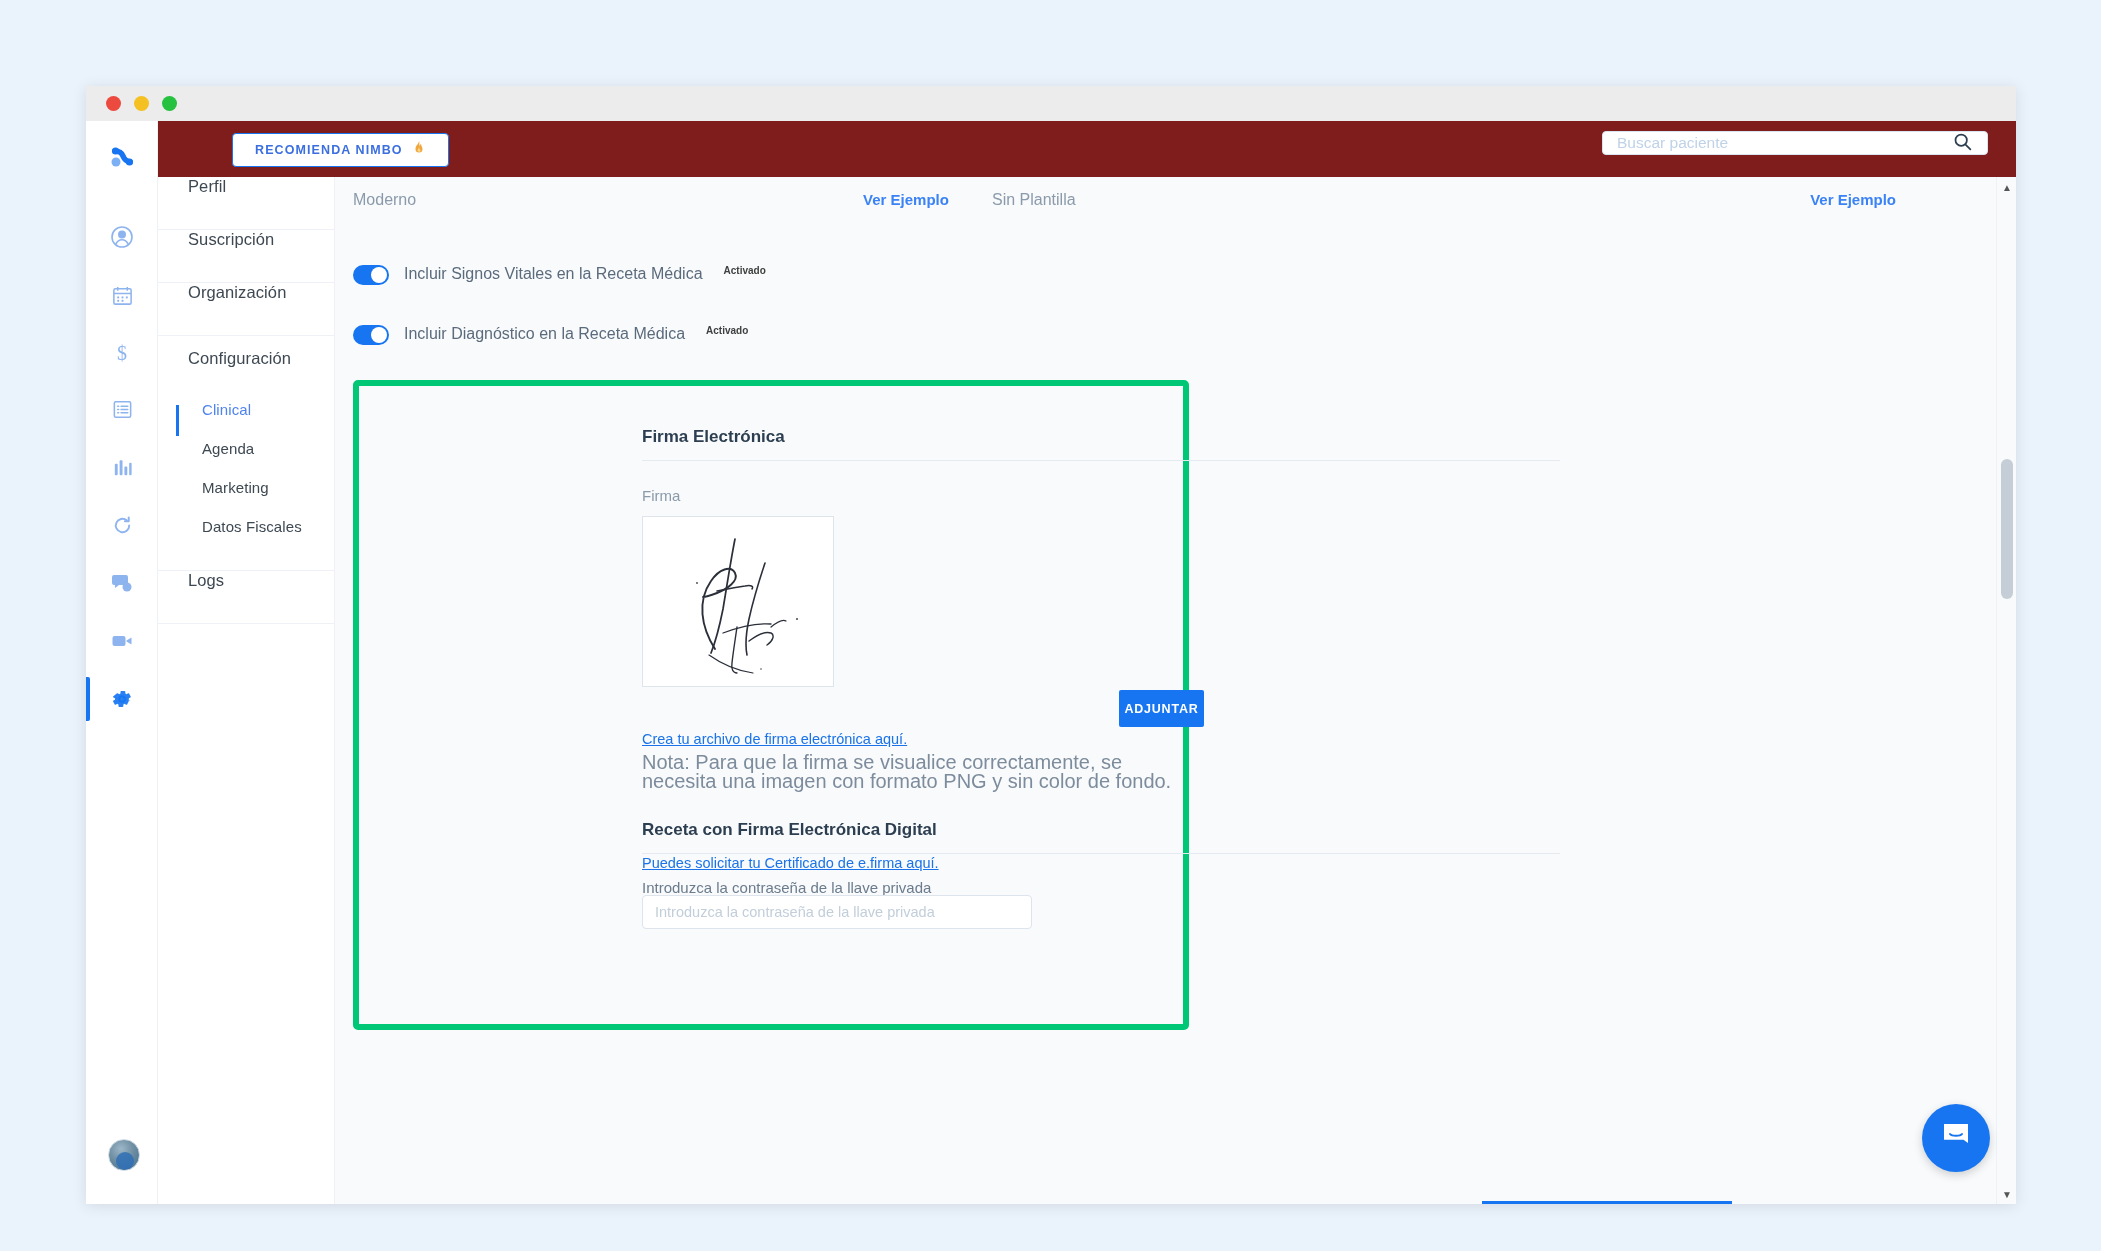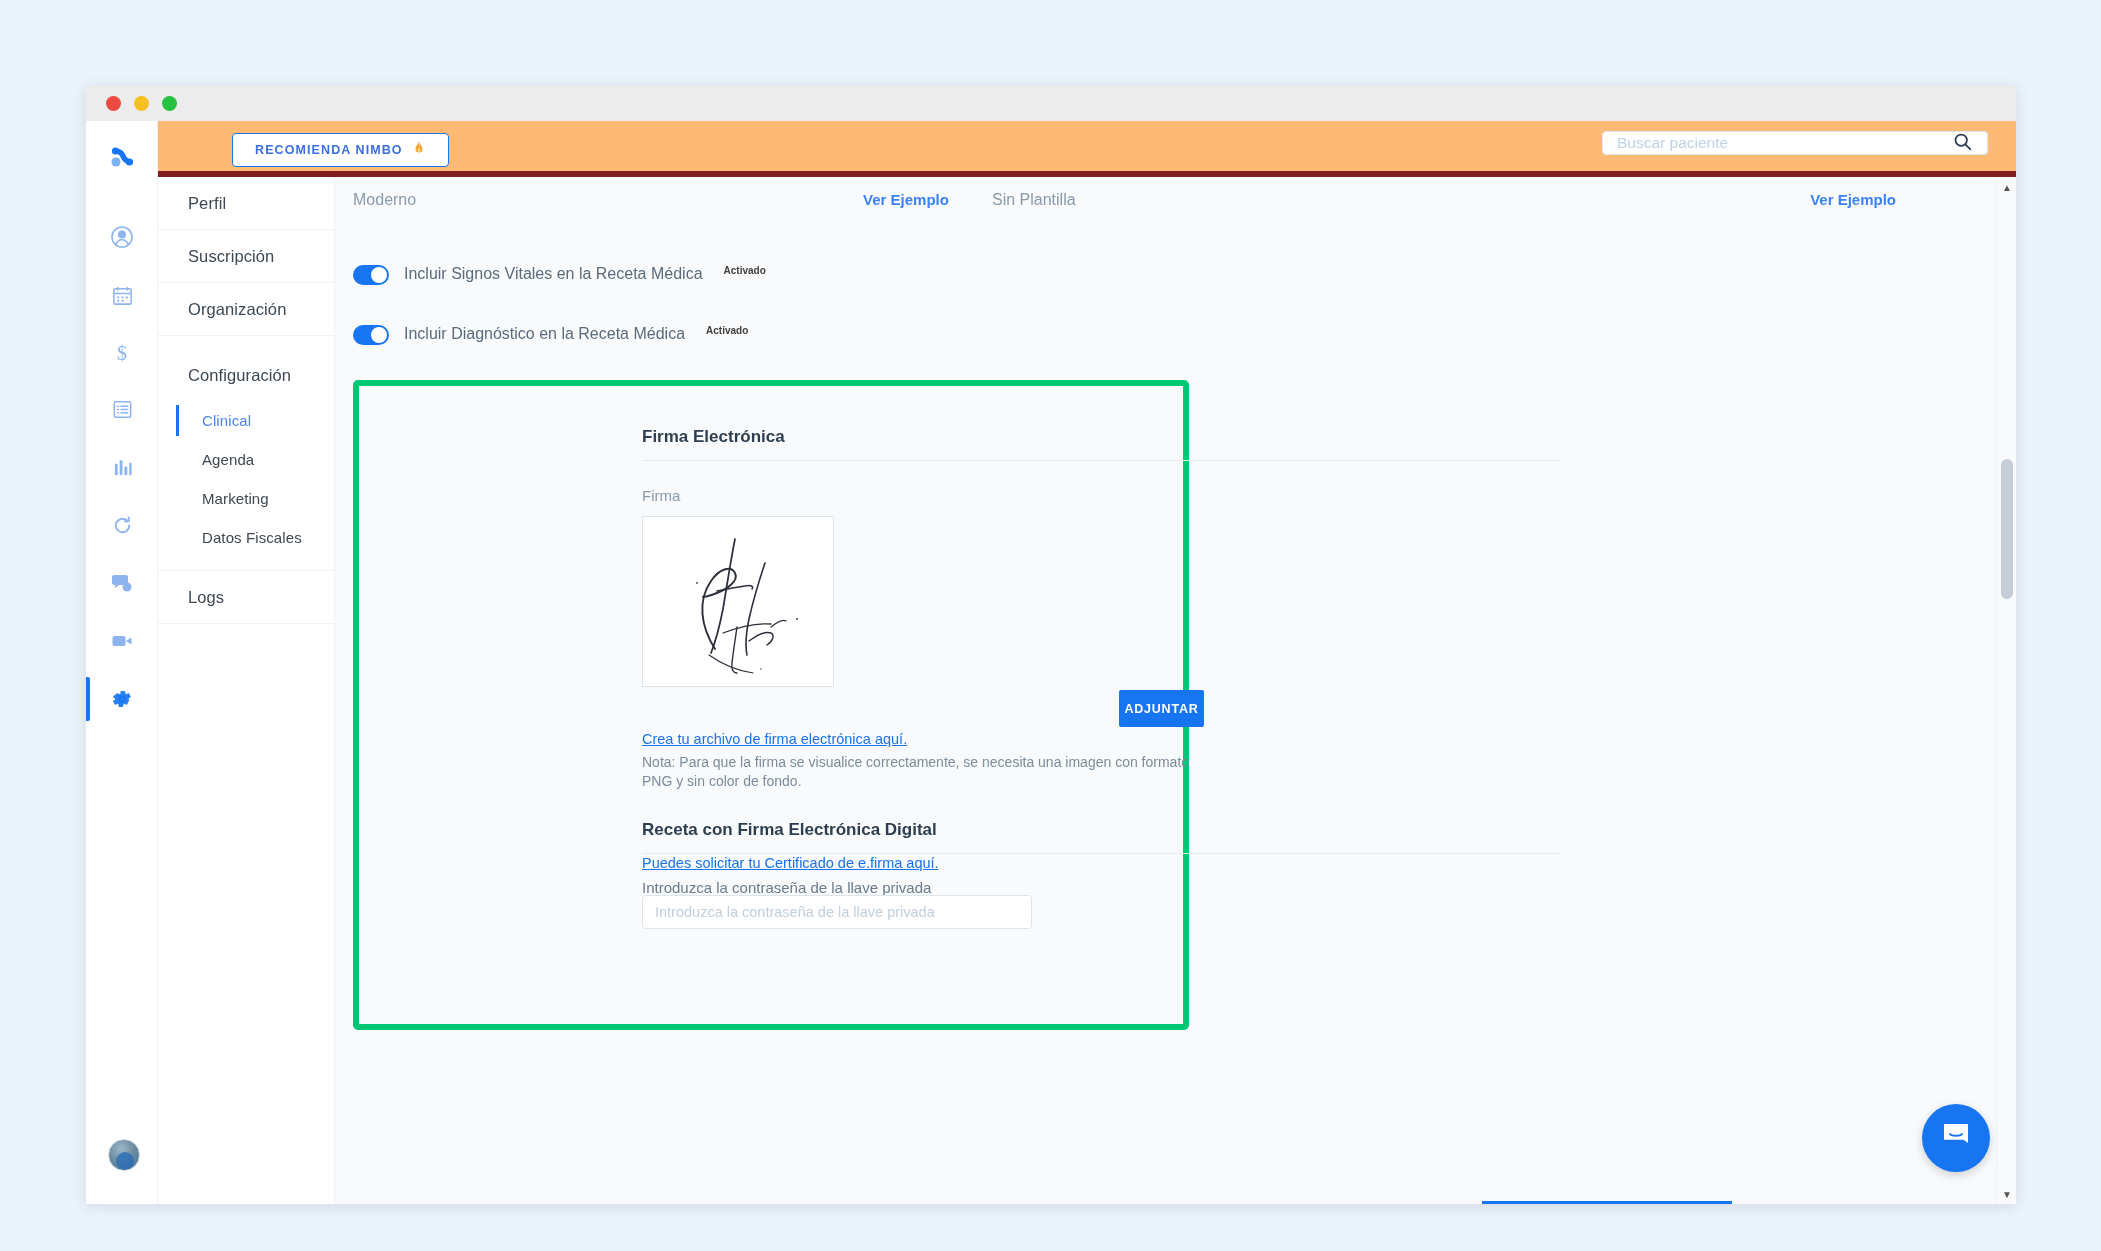--- a/index.html
+++ b/index.html
@@ -71,39 +71,39 @@
 
   
   #subnav {
     position: absolute; left: 72px; top: 56px;
     width: 177px; height: 1027px;
     background: #ffffff;
     border-right: 1px solid #eef2f7;
   }
   .nav-group { border-bottom: 1px solid #eef2f7; }
   .nav-item {
-    height: 52px; display: flex; align-items: center;
+    height: 52px; display: flex; align-items: flex-start;
     padding-left: 30px;
     font-size: 16.5px; color: #3d4852; letter-spacing: .1px;
   }
   .nav-item.sub {
     height: 39px; padding-left: 44px; font-size: 15px; color: #3d4852;
   }
   .nav-item.sub.active { color: #4f83f0; position: relative; }
   .nav-item.sub.active::before {
     content: ""; position: absolute; left: 18px; top: 4px;
     width: 3px; height: 31px; background: #1775f1;
   }
   .nav-spacer { height: 13px; }
 
   
   #topbar {
     position: absolute; left: 72px; top: 0;
     width: 1858px; height: 56px;
-    background: #fdba74; border-bottom: 6px solid #7f1d1d;
+    background: #7f1d1d; border-bottom: 4px solid #7f1d1d;
   }
   #recommend-btn {
     position: absolute; left: 74px; top: 12px;
     height: 34px; padding: 0 22px;
     border: 1px solid #1775f1; border-radius: 4px;
     display: flex; align-items: center; gap: 9px;
     font-size: 12.5px; font-weight: bold; letter-spacing: 1.1px;
     color: #3b6fe0; background: #fff; cursor: pointer;
   }
   #search-wrap {
@@ -190,21 +190,21 @@
     background: #1775f1; color: #fff;
     display: flex; align-items: center; justify-content: center;
     font-size: 12.5px; font-weight: bold; letter-spacing: .8px;
     cursor: pointer; border-radius: 2px;
   }
   .link-underline {
     position: absolute; font-size: 14.5px; color: #1a73e8;
     text-decoration: underline; cursor: pointer;
   }
   .note-text {
-    position: absolute; font-size: 14px; color: #7d8c9c; line-height: 19px;
+    position: absolute; font-size: 20px; color: #7d8c9c; line-height: 19px;
   }
   #pwd-input {
     position: absolute; left: 307px; top: 718px;
     width: 390px; height: 34px;
     border: 1px solid #dde4ec; border-radius: 4px; background: #fff;
     display: flex; align-items: center; padding-left: 12px;
     font-size: 14.5px; color: #c2ceda;
   }
 
   #save-btn {

